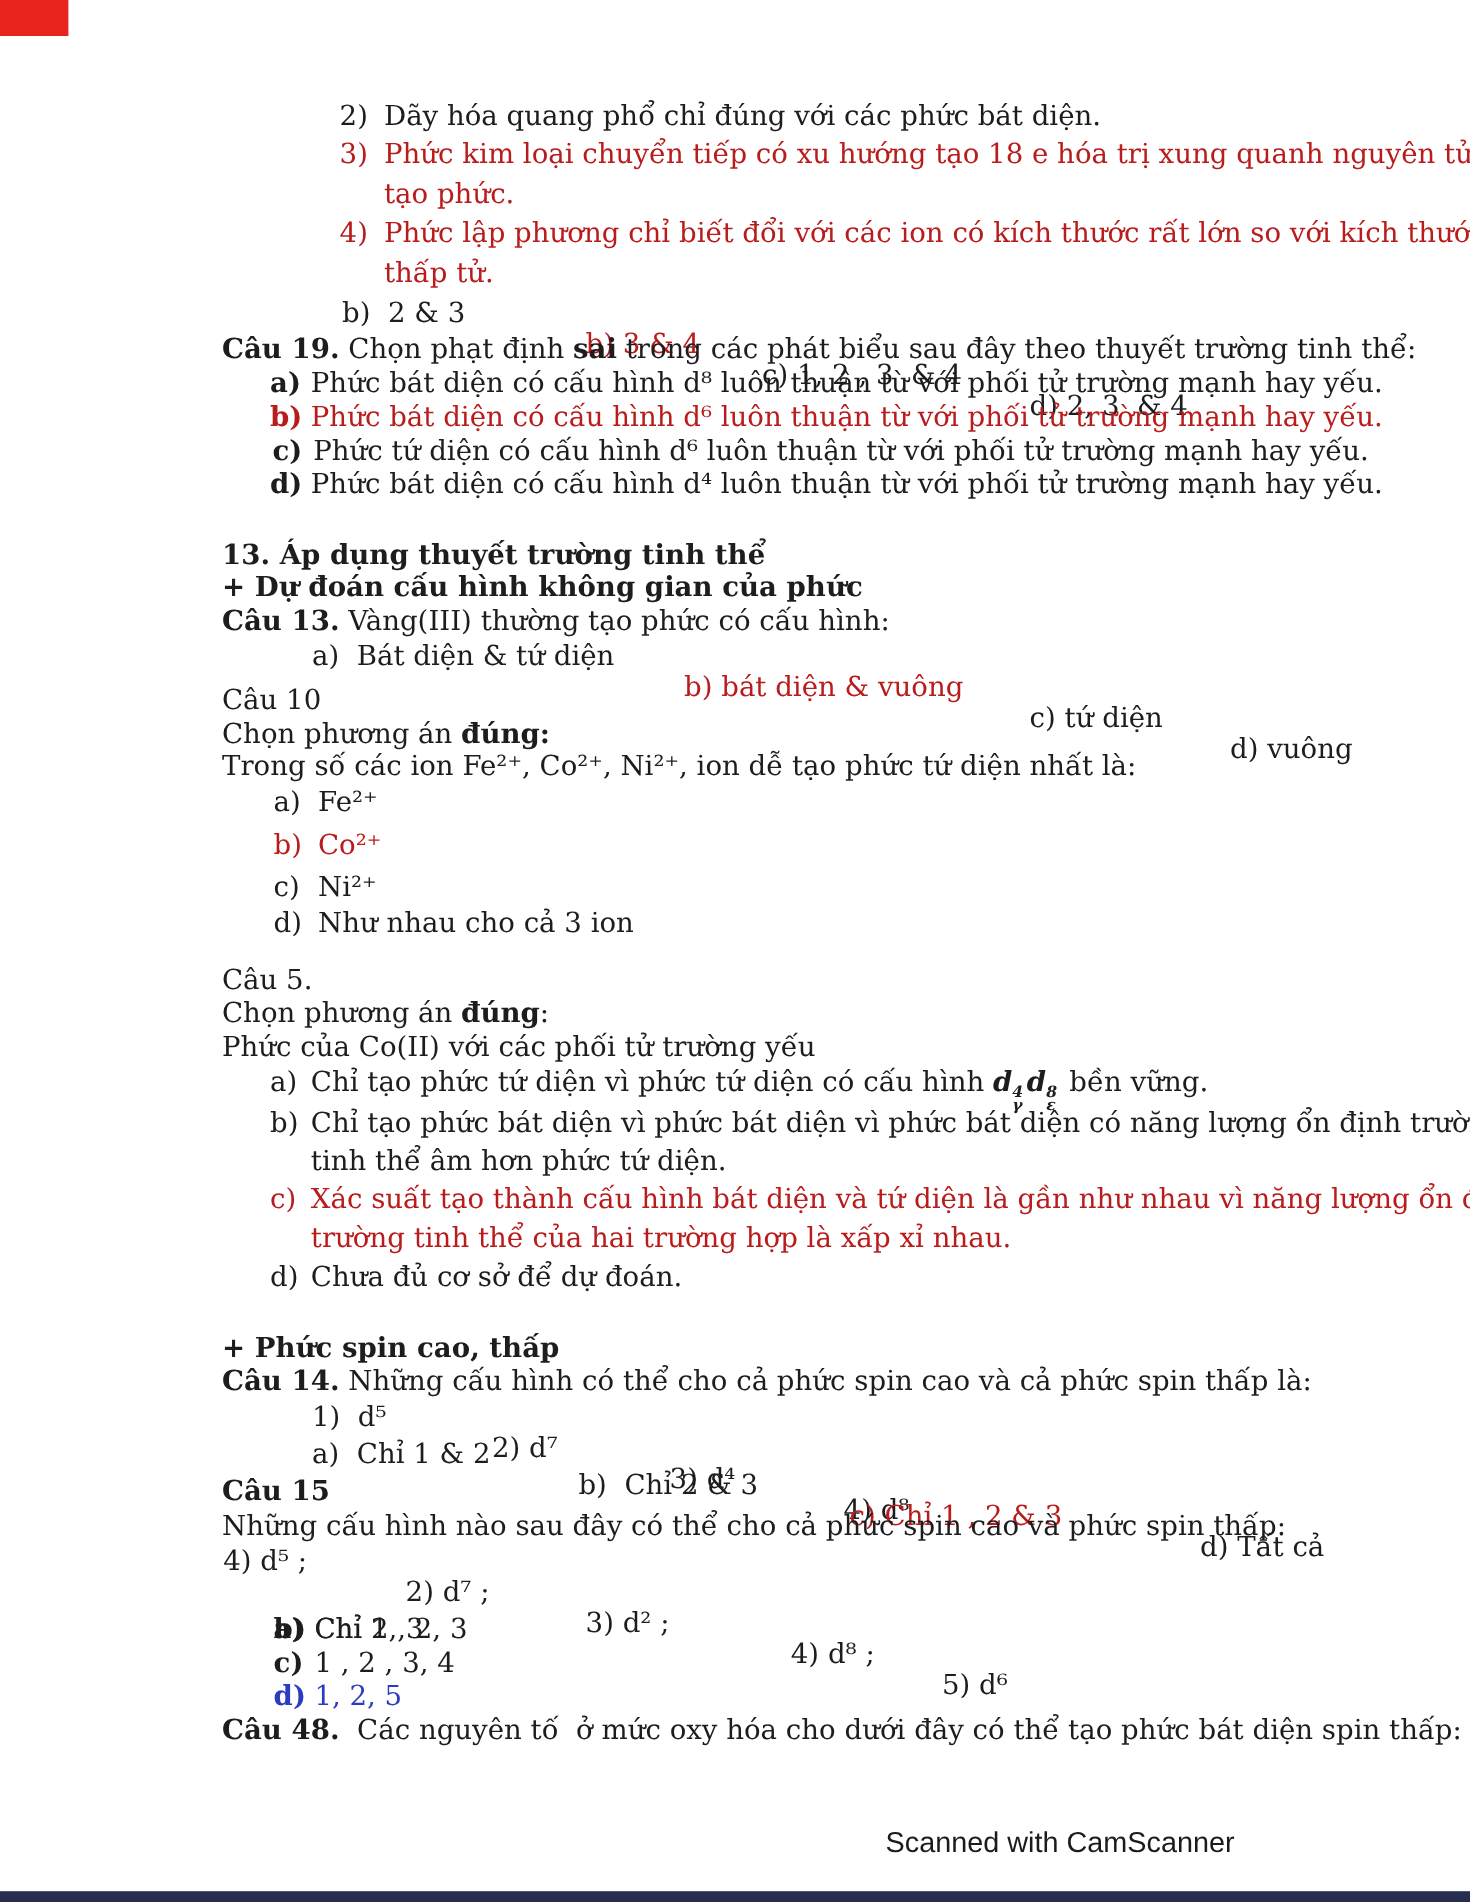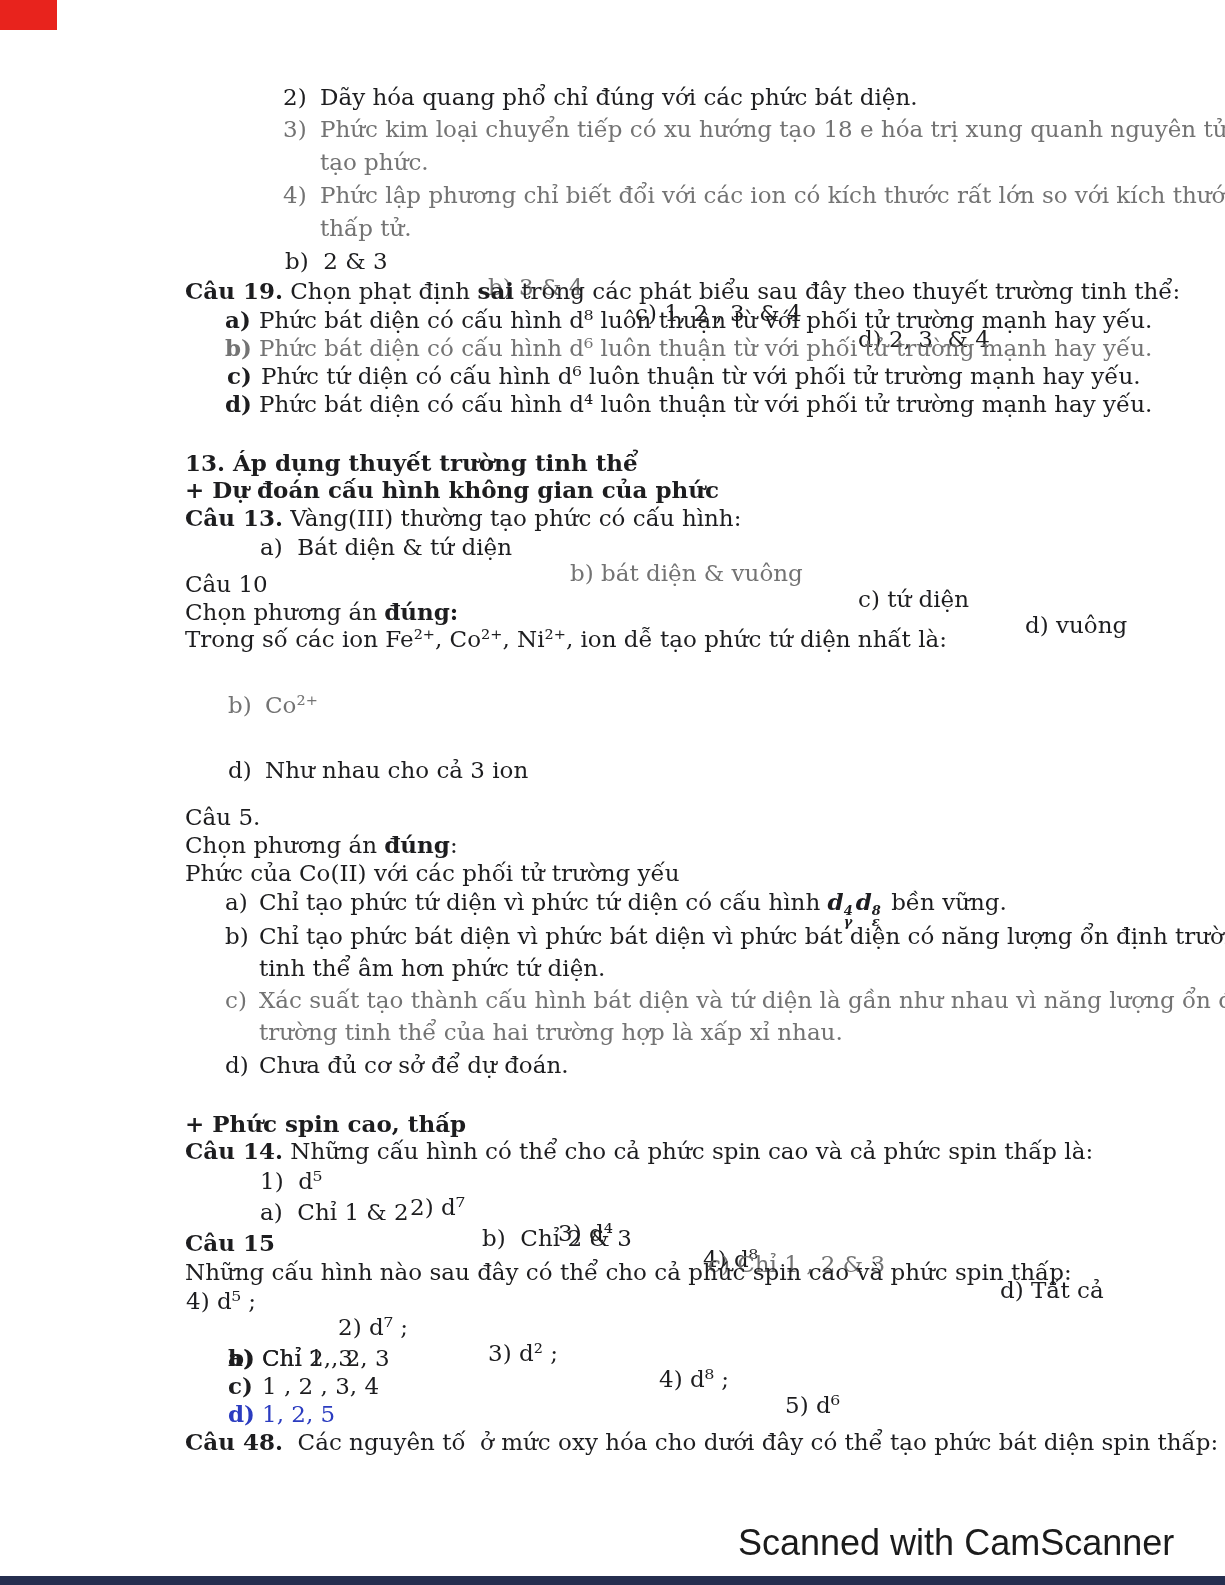--- a/index.html
+++ b/index.html
@@ -8,29 +8,29 @@
     width:1225px;height:1585px;
     background:#ffffff;
     font-family:"DejaVu Serif","Liberation Serif",serif;
     font-size:23px;color:#1d1d1f;
     overflow:hidden;
   }
   .ln{position:absolute;left:0;width:1225px;white-space:pre;line-height:26px;}
   .abs{position:absolute;white-space:pre;}
   .num{display:inline-block;min-width:37px;}
   .num-sm{display:inline-block;min-width:34px;}
-  .red{color:#737373;}
+  .red{color:#b91c1c;}
   .blue{color:#2b3cc0;}
   .bold{font-weight:bold;}
   .corner{position:absolute;top:0;left:0;width:57px;height:30px;background:#e8231d;}
   .bottom-bar{position:absolute;left:0;top:1576px;width:1225px;height:9px;background:#252e4f;}
   .footer-text{
     position:absolute;top:1522px;left:738px;
     font-family:"Liberation Sans","DejaVu Sans",sans-serif;
-    font-size:36px;color:#1b1b1b;letter-spacing:0px;
+    font-size:24px;color:#1b1b1b;letter-spacing:0px;
   }
   .fml{font-style:italic;font-weight:bold;letter-spacing:0;}
   .fstack{
     display:inline-flex;flex-direction:column;align-items:flex-start;
     font-size:13px;line-height:11px;vertical-align:-5px;
     font-style:italic;font-weight:bold;margin-right:3px;
   }
 </style>
 </head>
 <body>
@@ -96,22 +96,28 @@
 
   <div class="ln" style="top:545px">
     <span class="abs" style="left:185px">Câu 10</span>
   </div>
   <div class="ln" style="top:573px">
     <span class="abs" style="left:185px"><span>Chọn phương án </span><span class="bold">đúng:</span></span>
   </div>
   <div class="ln" style="top:600px">
     <span class="abs" style="left:185px">Trong số các ion Fe²⁺, Co²⁺, Ni²⁺, ion dễ tạo phức tứ diện nhất là:</span>
   </div>
+  <div class="ln" style="top:630px">
+    <span class="abs" style="left:228px"><span class="num">a)</span><span>Fe²⁺</span></span>
+  </div>
   <div class="ln red" style="top:666px">
     <span class="abs" style="left:228px"><span class="num">b)</span><span>Co²⁺</span></span>
+  </div>
+  <div class="ln" style="top:701px">
+    <span class="abs" style="left:228px"><span class="num">c)</span><span>Ni²⁺</span></span>
   </div>
   <div class="ln" style="top:731px">
     <span class="abs" style="left:228px"><span class="num">d)</span><span>Như nhau cho cả 3 ion</span></span>
   </div>
 
   <div class="ln" style="top:778px">
     <span class="abs" style="left:185px">Câu 5.</span>
   </div>
   <div class="ln" style="top:806px">
     <span class="abs" style="left:185px"><span>Chọn phương án </span><span class="bold">đúng</span><span>:</span></span>

